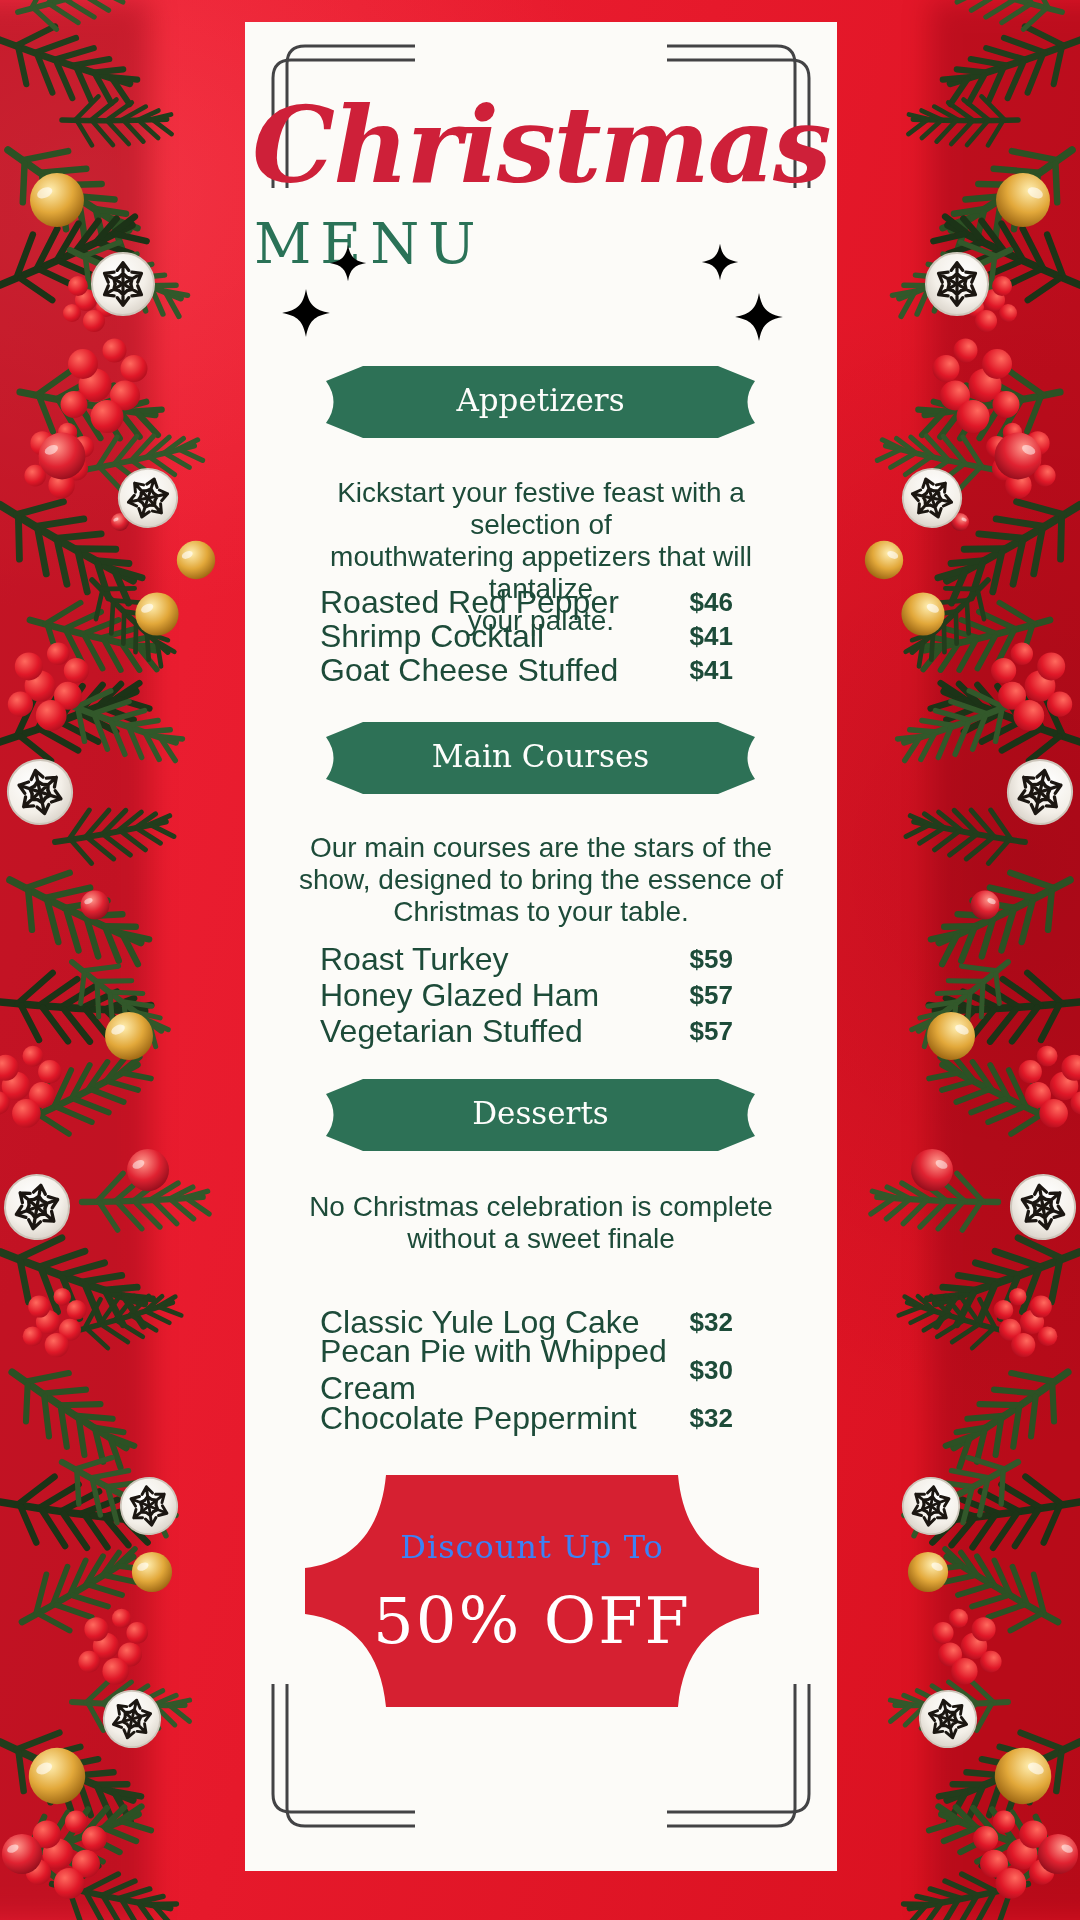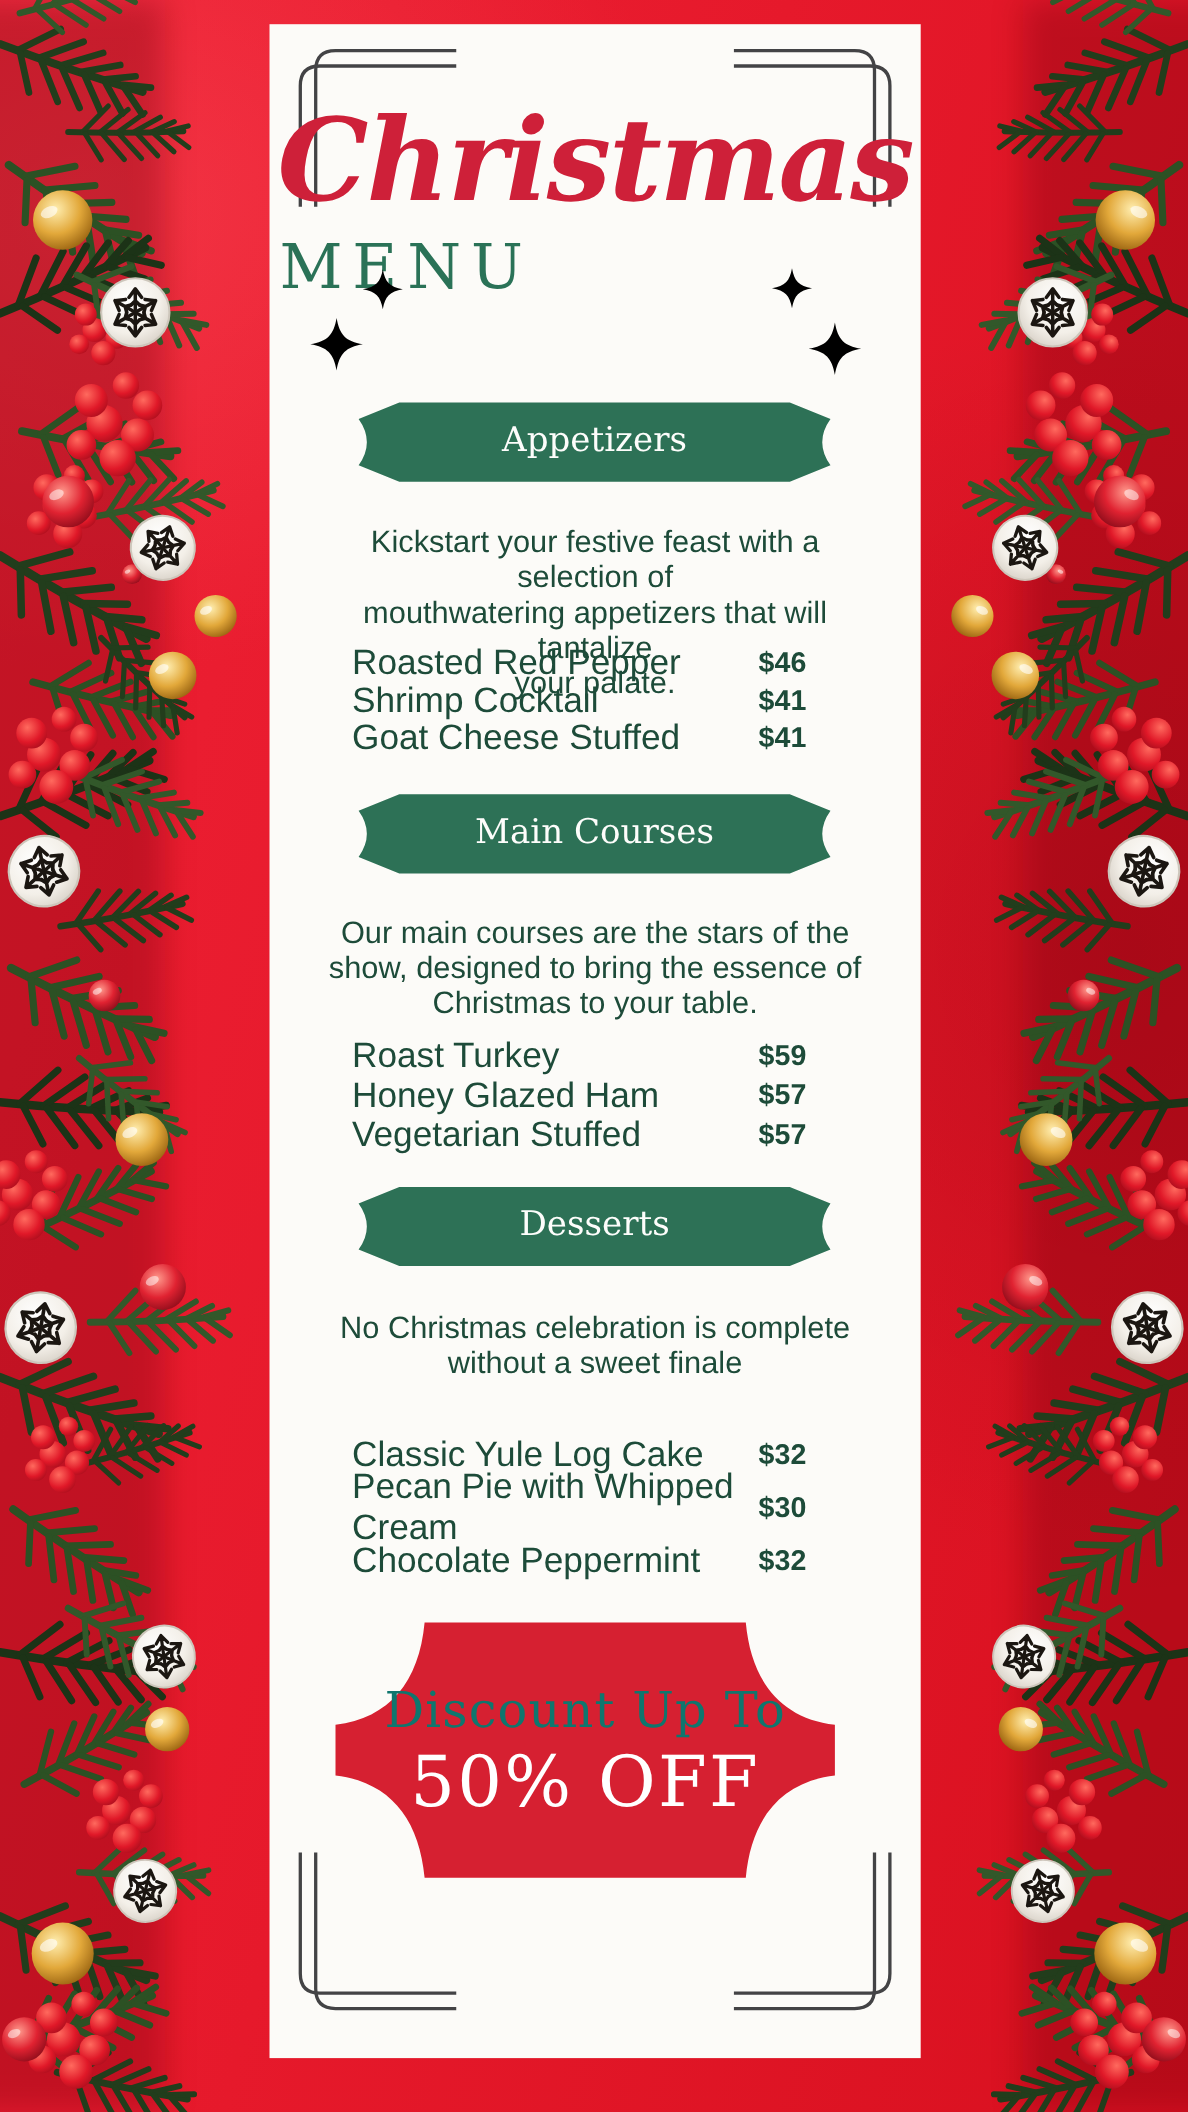--- a/index.html
+++ b/index.html
@@ -53,21 +53,21 @@
   .items.i1{top:563px;} .items.i1 .item-row{height:34px;}
   .items.i2{top:919px;} .items.i2 .item-row{height:36px;}
   .items.i3{top:1270px;} .items.i3 .item-row{height:36px;margin-top:12px;}
   .item-row{display:flex;justify-content:space-between;align-items:center;}
   .item-name{font-size:32px;color:var(--text-green);font-weight:500;}
   .item-price{font-size:26px;color:var(--text-green);font-weight:600;}
   .badge{position:absolute;left:57px;top:1450px;width:460px;height:238px;}
   .badge svg{position:absolute;inset:0;}
   .badge path{fill:var(--badge-red);}
   .badge-line1{position:absolute;left:0;top:56px;width:100%;text-align:center;
-    font-family:"DejaVu Serif","Liberation Serif",serif;font-size:45px;color:#0f766e;letter-spacing:1px;}
+    font-family:"DejaVu Serif","Liberation Serif",serif;font-size:32px;color:#3b82f6;letter-spacing:1px;}
   .badge-line2{position:absolute;left:0;top:112px;width:100%;text-align:center;
     font-family:"DejaVu Serif","Liberation Serif",serif;font-size:64px;color:#fff;letter-spacing:2px;}
 </style>
 </head>
 <body>
 
 <div class="stage">
 
   <svg width="0" height="0" style="position:absolute" aria-hidden="true">
     <defs>

